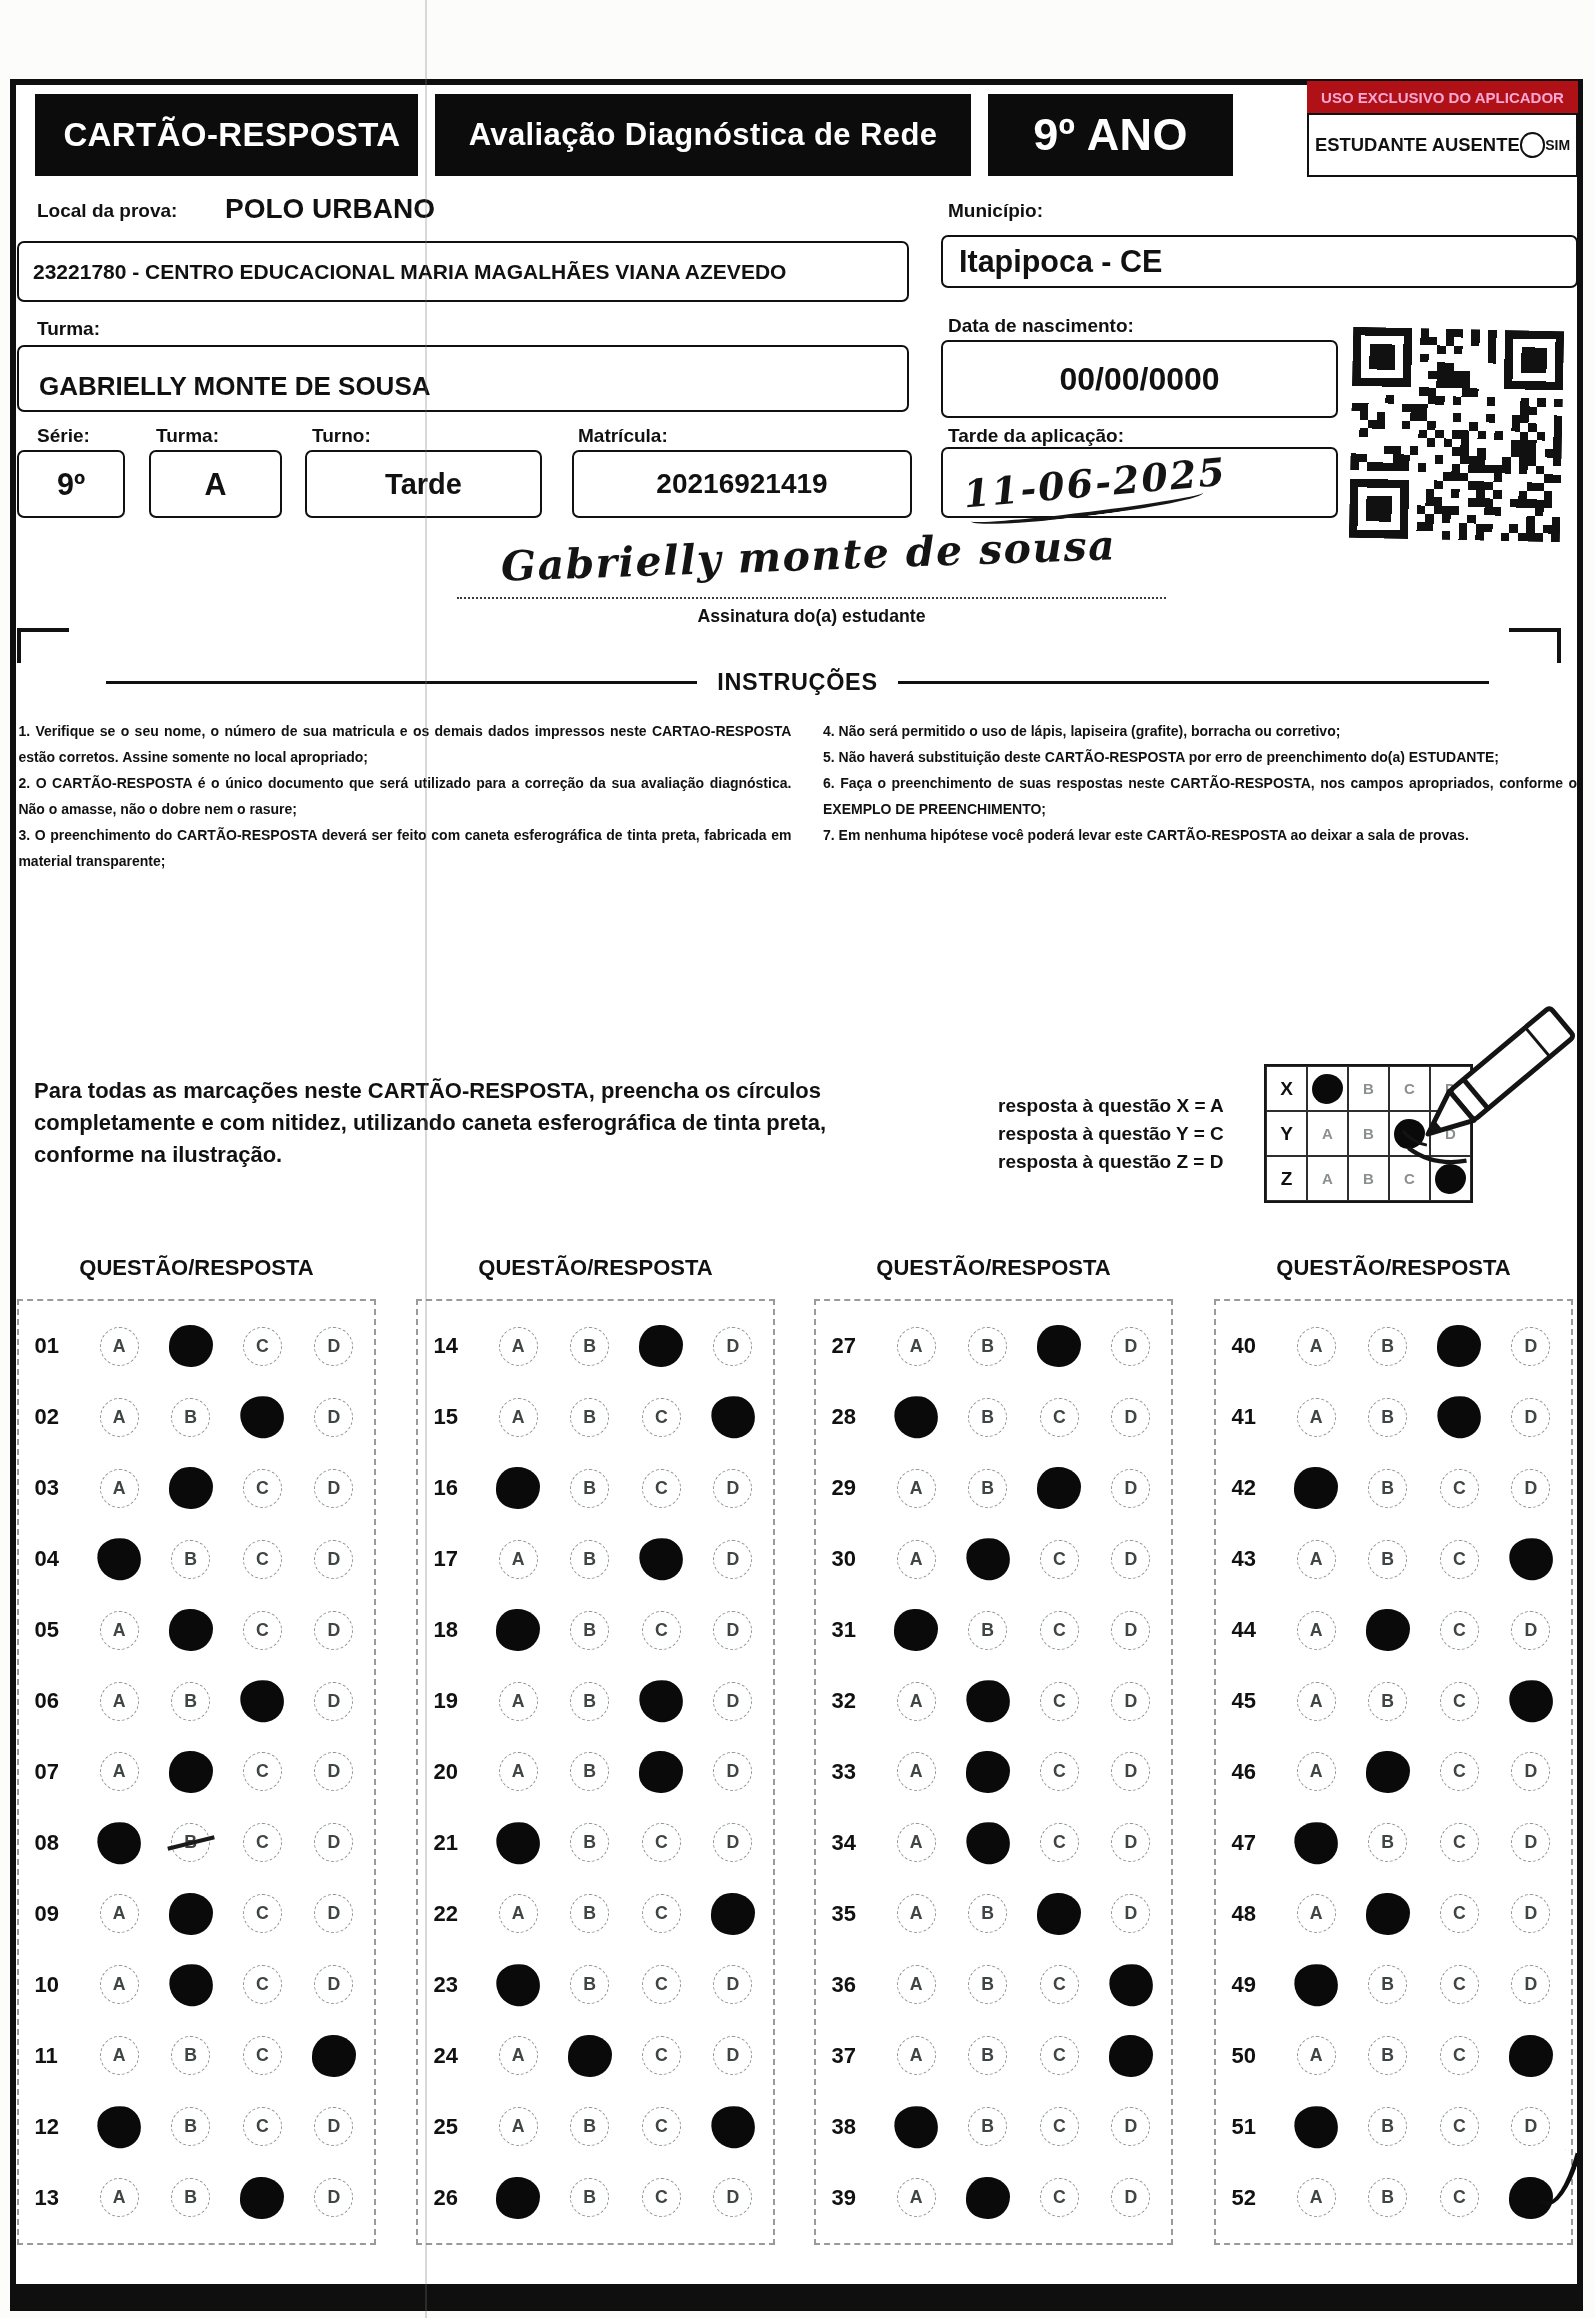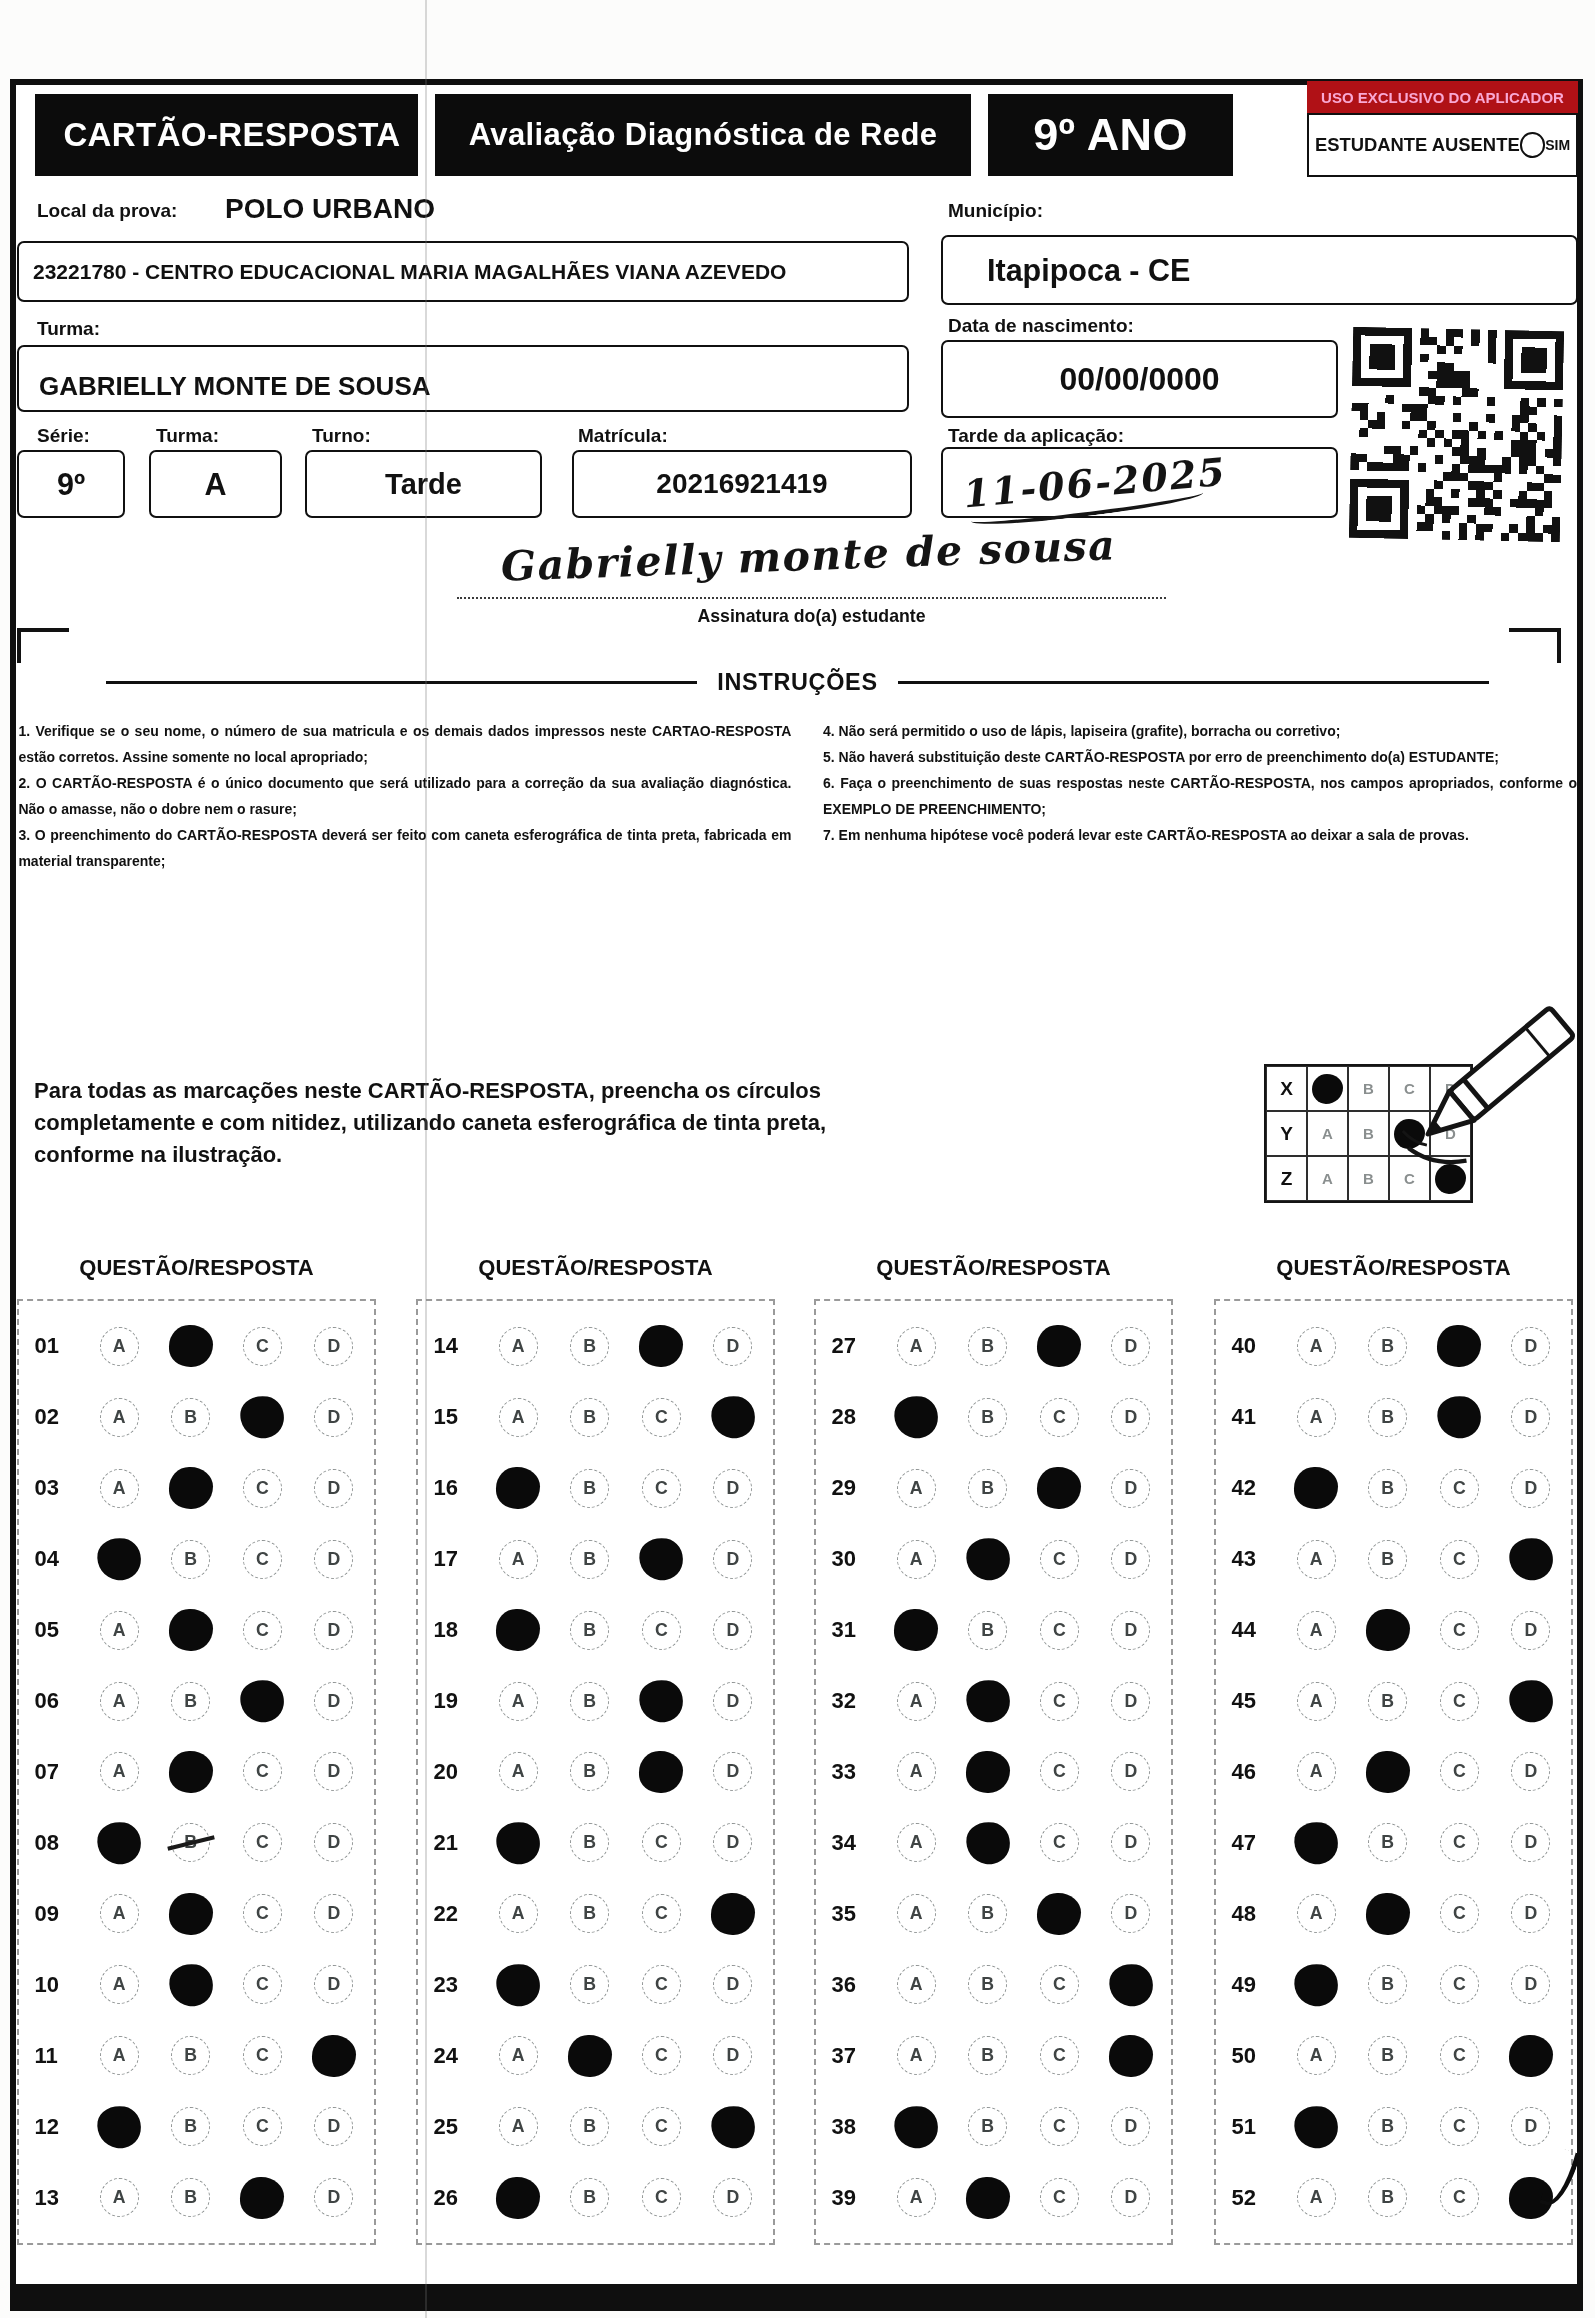--- a/index.html
+++ b/index.html
@@ -25,21 +25,21 @@
                 display:flex; align-items:center; justify-content:center; gap:0; font-size:18.4px; font-weight:700; }
   .absent-circle { width:25.5px; height:25.5px; border:2.1px solid #101010; border-radius:50%; flex:0 0 auto; }
   .absent-sim { font-size:14px; }
 
   
   .lbl { font-weight:700; font-size:19px; }
   .box { border:2.8px solid #101010; border-radius:7px; background:#fff; display:flex; align-items:center; font-weight:700; }
   .local-label{left:37px;top:200px} .local-value{left:225px;top:193px;font-size:28px;font-weight:700}
   .municipio-label{left:948px;top:200px}
   .school-box{left:17px;top:241px;width:892px;height:61px;font-size:21px;padding-left:14px}
-  .municipio-box{left:941px;top:235px;width:637px;height:70px;font-size:30.5px;padding-left:44px}
+  .municipio-box{left:941px;top:235px;width:637px;height:53px;font-size:30.5px;padding-left:16px}
   .nome-label{left:37px;top:318px}
   .nome-box{left:17px;top:345px;width:892px;height:67px;font-size:26px;padding-left:20px;align-items:flex-end;padding-bottom:8.5px}
   .nascimento-label{left:948px;top:315px}
   .nascimento-box{left:941px;top:340px;width:397px;height:78px;font-size:32px;justify-content:center}
   .qr{left:1351px;top:329px;width:211px;height:211px;transform:rotate(1.2deg)}
   .serie-label{left:37px;top:425px}.turma-label{left:156px;top:425px}
   .turno-label{left:312px;top:425px}.matricula-label{left:578px;top:425px}
   .serie-box{left:17px;top:450px;width:108px;height:68px;font-size:30.5px;justify-content:center}
   .turma-box{left:149px;top:450px;width:133px;height:68px;font-size:30.5px;justify-content:center}
   .turno-box{left:305px;top:450px;width:237px;height:68px;font-size:29px;justify-content:center}
@@ -347,20 +347,25 @@
     <p>3. O preenchimento do CARTÃO-RESPOSTA deverá ser feito com caneta esferográfica de tinta preta, fabricada em material transparente;</p>
   </div>
   <div class="abs instr-col instr-right">
     <p>4. Não será permitido o uso de lápis, lapiseira (grafite), borracha ou corretivo;</p>
     <p>5. Não haverá substituição deste CARTÃO-RESPOSTA por erro de preenchimento do(a) ESTUDANTE;</p>
     <p>6. Faça o preenchimento de suas respostas neste CARTÃO-RESPOSTA, nos campos apropriados, conforme o EXEMPLO DE PREENCHIMENTO;</p>
     <p>7. Em nenhuma hipótese você poderá levar este CARTÃO-RESPOSTA ao deixar a sala de provas.</p>
   </div>
 
   <div class="abs example-text">Para todas as marcações neste CARTÃO-RESPOSTA, preencha os círculos completamente e com nitidez, utilizando caneta esferográfica de tinta preta, conforme na ilustração.</div>
+  <div class="abs legend">
+    <p>resposta à questão X = A</p>
+    <p>resposta à questão Y = C</p>
+    <p>resposta à questão Z = D</p>
+  </div>
   <div class="abs example-grid">
       <div class="ex-cell ex-rowlabel">X</div>
       <div class="ex-cell">
         <span class="ex-blob"></span>
       </div>
       <div class="ex-cell">B</div>
       <div class="ex-cell">C</div>
       <div class="ex-cell">D</div>
       <div class="ex-cell ex-rowlabel">Y</div>
       <div class="ex-cell">A</div>

